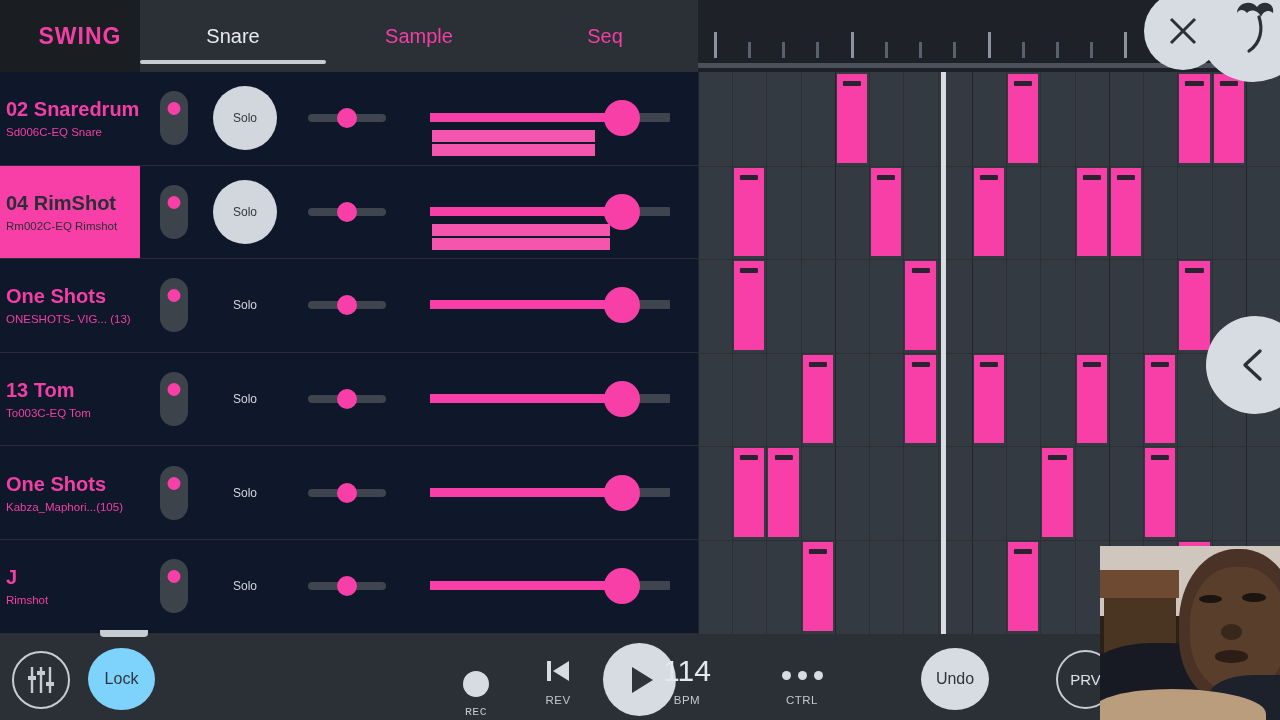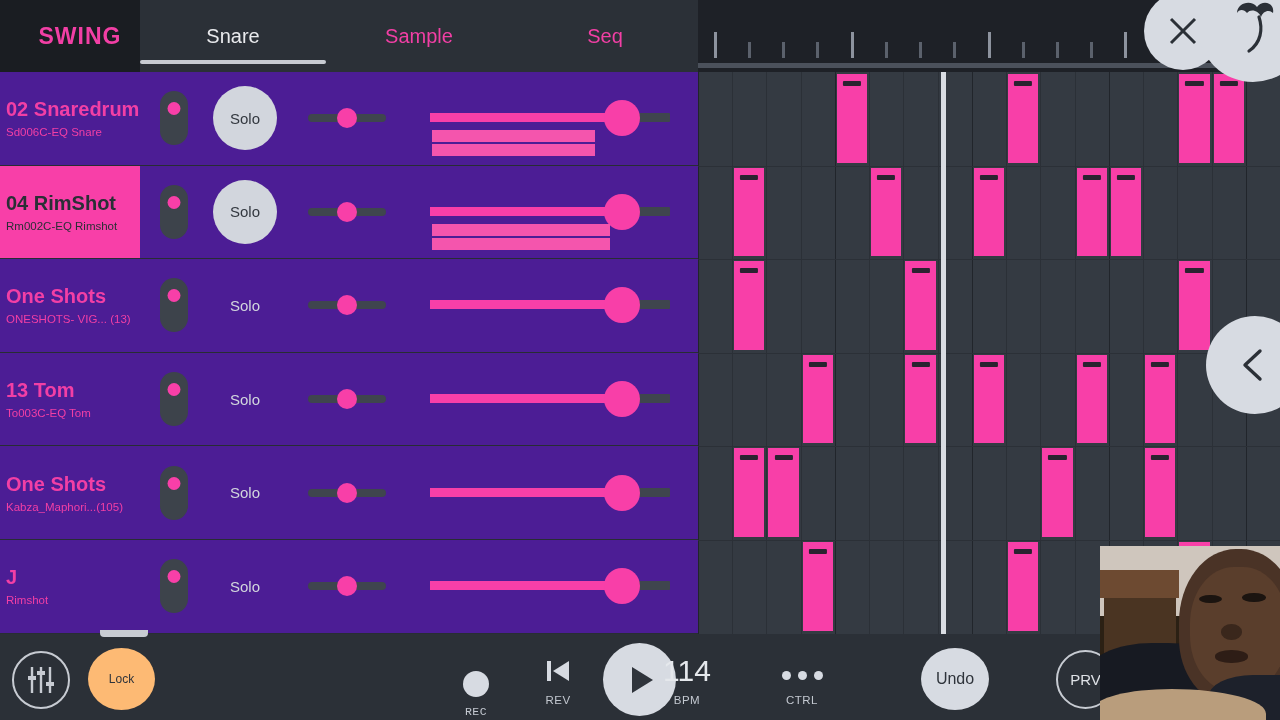--- a/index.html
+++ b/index.html
@@ -52,21 +52,21 @@
   .rtick.minor { height:16px; }
   .rtick.major { height:26px; background:#8d939e; }
   #ruler-base {
     position:absolute; left:0; bottom:4px; width:100%; height:5px;
     background:#4b515b;
   }
 
   
   #tracks {
     position:absolute; left:0; top:72px; width:698px; height:562px;
-    background:#4c1d95; overflow:hidden;
+    background:#0f172a; overflow:hidden;
   }
   .track {
     position:relative; height:93.6px; width:698px;
     border-bottom:1px solid #282d34;
     display:flex; align-items:center;
   }
   .track-names {
     position:absolute; left:0; top:0; width:140px; height:100%;
     display:flex; flex-direction:column; justify-content:center;
     padding-left:6px;
@@ -89,21 +89,21 @@
     position:absolute; left:50%; top:11px; transform:translateX(-50%);
     width:13px; height:13px; border-radius:50%; background:#f83fa8;
   }
 
   
   .solo-btn {
     position:absolute; left:213px; top:50%; transform:translateY(-50%);
     width:64px; height:64px; border-radius:50%;
     background:#d2d6dd; color:#33383f;
     display:flex; align-items:center; justify-content:center;
-    font-size:15px; cursor:pointer;
+    font-size:12px; cursor:pointer;
   }
   .solo-btn.flat {
     background:transparent; color:#d2d6dd; width:64px; height:40px;
     border-radius:0;
   }
 
   
   .pan {
     position:absolute; left:308px; top:50%; transform:translateY(-50%);
     width:78px; height:8px; background:#3f454e; border-radius:4px;
@@ -193,23 +193,23 @@
     position:absolute; left:100px; top:-4px; width:48px; height:7px;
     background:#c8ccd3; border-radius:0 0 4px 4px;
   }
   #mixer-icon-btn {
     position:absolute; left:12px; top:651px; width:58px; height:58px;
     border-radius:50%; border:2px solid #c7cbd2;
     display:flex; align-items:center; justify-content:center; cursor:pointer;
   }
   #lock-btn {
     position:absolute; left:88px; top:648px; width:67px; height:62px;
-    border-radius:50%; background:#fdba74; color:#2f343b;
+    border-radius:50%; background:#7dd3fc; color:#2f343b;
     display:flex; align-items:center; justify-content:center;
-    font-size:12px; cursor:pointer;
+    font-size:16px; cursor:pointer;
   }
   .tbtn {
     position:absolute; display:flex; flex-direction:column;
     align-items:center; cursor:pointer;
   }
   .tbtn .tlabel { font-size:11.5px; color:#c3c8d0; margin-top:8px; letter-spacing:.5px; }
   #rec-btn  { left:452px; top:671px; width:48px;font-family:Liberation Mono, monospace; }
   #rec-dot  { width:26px; height:26px; border-radius:50%; background:#d7dbe2; }
   #rev-btn  { left:534px; top:656px; width:48px; }
   #play-btn {

